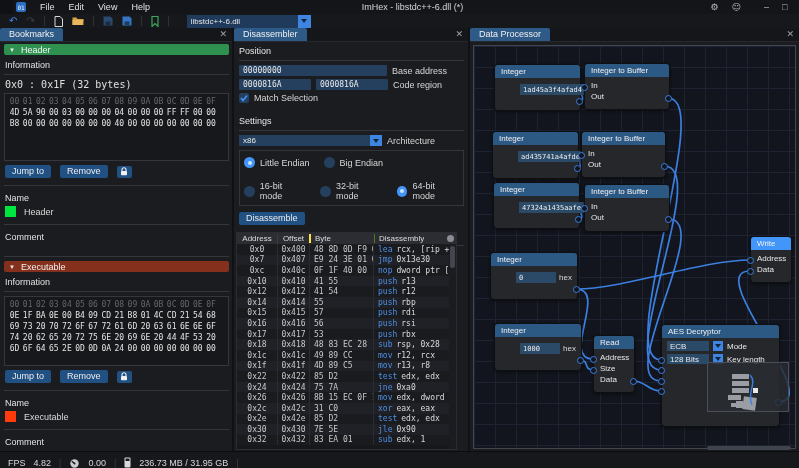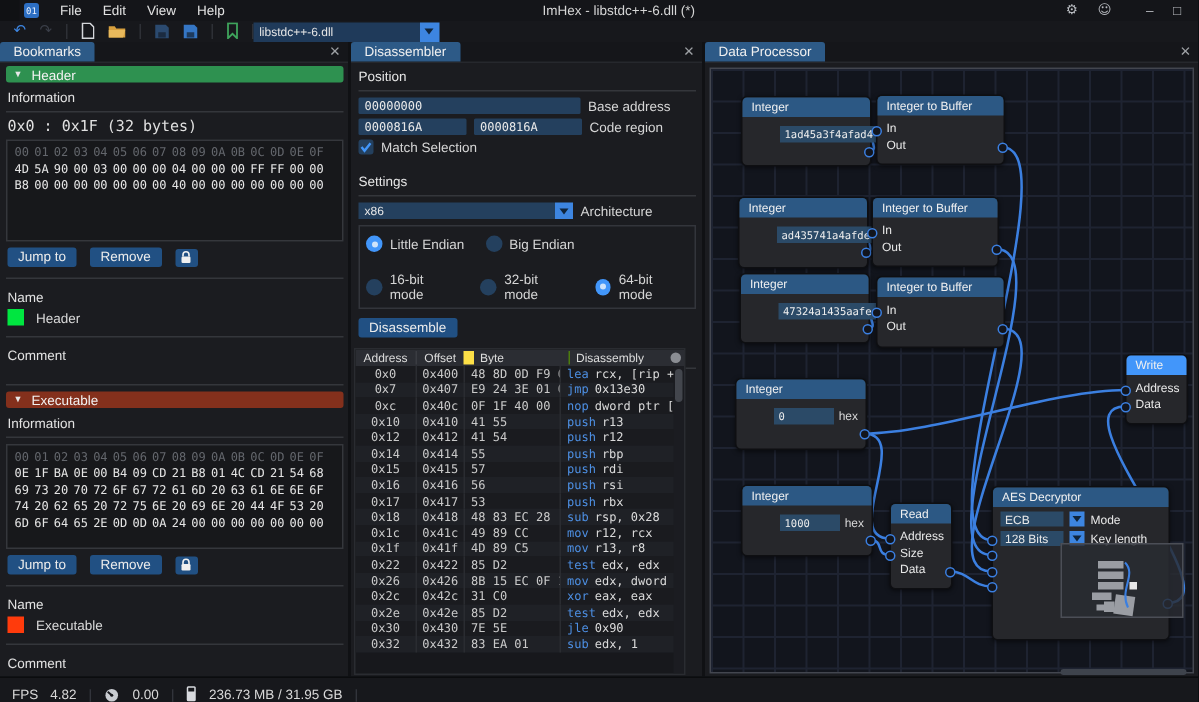--- a/index.html
+++ b/index.html
@@ -19,21 +19,21 @@
   #tb-icons{position:absolute;right:4px;top:0;height:14px;display:flex;align-items:center;gap:13px;
             color:#B9BCC1;}
   #tb-icons .wb{font-size:9px;}
   
   #toolbar{position:absolute;left:0;top:14px;width:799px;height:14px;background:#17181C;
            display:flex;align-items:center;}
   .tbi{margin-left:9px;font-size:10px;line-height:10px;}
   .tbi.undo{color:#3D85E0;}
   .tbi.redo{color:#3A3E48;}
   .vsep{width:1px;height:10px;background:#2E3036;margin-left:9px;}
-  #file-combo{margin-left:0;display:flex;align-items:center;}
+  #file-combo{margin-left:18px;display:flex;align-items:center;}
   #file-combo .fc-text{width:103px;height:11px;background:#1F3A5A;color:#E6E6E6;
      font-size:8px;padding:1px 4px;display:flex;align-items:center;}
   #file-combo .fc-btn{width:13px;height:13px;background:#3D85E0;display:flex;align-items:center;
      justify-content:center;}
   .dn-arrow{width:0;height:0;border-left:3px solid transparent;border-right:3px solid transparent;
      border-top:4px solid #10253C;}
   
   .panel{position:absolute;top:28px;height:423px;background:#1B1C20;}
   #p-bookmarks{left:0;width:232px;}
   #p-disasm{left:234px;width:234px;}
@@ -88,21 +88,21 @@
   .radio.sel::after{content:"";position:absolute;left:3.5px;top:3.5px;width:4px;height:4px;
         border-radius:50%;background:#CFE3FA;}
   .disasm-btn{display:inline-block;margin:6px 0 2px 0;}
   
   #da-table{position:absolute;left:2px;top:190px;width:219px;bottom:1px;border:1px solid #2A2C31;
             overflow:hidden;background:#17181C;}
   .t-hdr{display:flex;height:11px;background:#2B2D33;color:#DCDCDC;font-size:8px;
          align-items:center;position:relative;}
   .t-hdr .c,.t-row .c{overflow:hidden;white-space:nowrap;}
   .c.addr{width:40px;text-align:center;border-right:1px solid #3A3C42;}
-  .c.off{width:31px;text-align:center;border-right:7px solid #fde047;}
+  .c.off{width:31px;text-align:center;border-right:2px solid #fde047;}
   .c.byte{width:59px;padding-left:4px;border-right:1px solid #4d7c0f;}
   .c.dis{flex:1;padding-left:4px;}
   .t-row{display:flex;height:10.6px;align-items:flex-start;font-family:"DejaVu Sans Mono",monospace;
          font-size:8px;color:#C9C9C9;}
   .t-row:nth-child(odd){background:#1A1B1F;}
   .t-row:nth-child(even){background:#1F2126;}
   .t-row .c{height:100%;display:flex;align-items:center;}
   .t-row .c.addr,.t-row .c.off{justify-content:center;border-right:1px solid #2A2C31;}
   .t-row .c.byte{border-right:1px solid #2A2C31;}
   .mn{color:#4D8FE3;margin-right:4px;}
@@ -616,20 +616,29 @@
             <div class="t-row">
               <div class="c addr">0x22</div>
               <div class="c off">0x422</div>
               <div class="c byte">85 D2</div>
               <div class="c dis">
                 <span class="mn">test</span>
                 <span class="op">edx, edx</span>
               </div>
             </div>
             <div class="t-row">
+              <div class="c addr">0x24</div>
+              <div class="c off">0x424</div>
+              <div class="c byte">75 7A</div>
+              <div class="c dis">
+                <span class="mn">jne</span>
+                <span class="op">0xa0</span>
+              </div>
+            </div>
+            <div class="t-row">
               <div class="c addr">0x26</div>
               <div class="c off">0x426</div>
               <div class="c byte">8B 15 EC 0F 1</div>
               <div class="c dis">
                 <span class="mn">mov</span>
                 <span class="op">edx, dword ptr [</span>
               </div>
             </div>
             <div class="t-row">
               <div class="c addr">0x2c</div>

